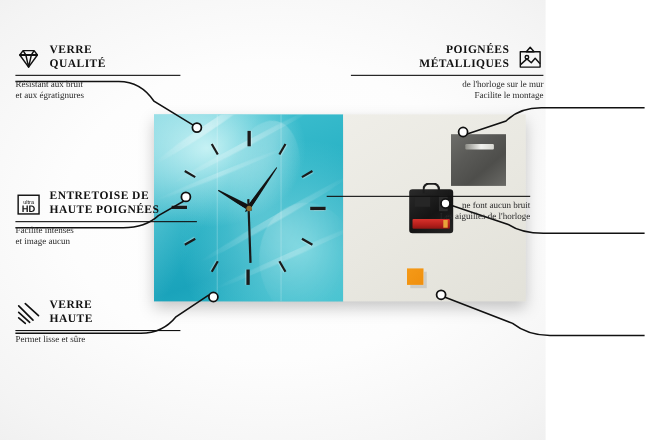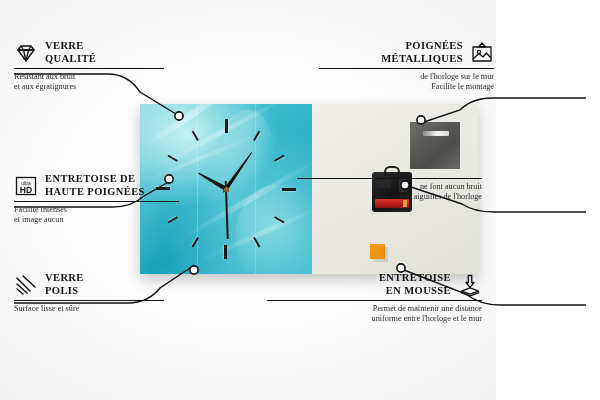--- a/index.html
+++ b/index.html
@@ -282,25 +282,25 @@
       <span class="ico">
         <svg viewBox="0 0 24 24" fill="none" stroke="#111" stroke-width="1.5" stroke-linecap="round">
           <path d="M3 5 L16 18"></path>
           <path d="M3 11 L13 20"></path>
           <path d="M3 16 L9 21"></path>
           <path d="M9 3 L21 14"></path>
         </svg>
       </span>
       <span>
         <div class="title">VERRE</div>
-        <div class="title">POLIS</div>
-      </span>
-    </div>
-    <div class="rule"></div>
-    <div class="desc">Surface lisse et sûre</div>
+        <div class="title">HAUTE</div>
+      </span>
+    </div>
+    <div class="rule"></div>
+    <div class="desc">Permet lisse et sûre</div>
   </div>
 
   <div class="callout right" style="right:2px; top:40px; width:175px;">
     <div class="head">
       <span>
         <div class="title">POIGNÉES</div>
         <div class="title">MÉTALLIQUES</div>
       </span>
       <span class="ico">
         <svg viewBox="0 0 24 24" fill="none" stroke="#111" stroke-width="1.3" stroke-linejoin="round">
@@ -315,32 +315,14 @@
     <div class="desc">de l'horloge sur le mur</div>
     <div class="desc">Facilite le montage</div>
   </div>
 
   <div class="callout right" style="right:14px; top:175px; width:185px;">
     <div class="rule"></div>
     <div class="desc">ne font aucun bruit</div>
     <div class="desc">Les aiguilles de l'horloge</div>
   </div>
 
-  <div class="callout right" style="right:14px; top:272px; width:215px;">
-    <div class="head">
-      <span>
-        <div class="title">ENTRETOISE</div>
-        <div class="title">EN MOUSSE</div>
-      </span>
-      <span class="ico">
-        <svg viewBox="0 0 24 24" fill="none" stroke="#111" stroke-width="1.3" stroke-linejoin="round">
-          <path d="M10.3 2.5 h3.4 v7.0 h2.3 L12 14.4 L8 9.5 h2.3 Z"></path>
-          <path d="M12 14.9 L20.5 18.2 L12 21.2 L3.5 18.2 Z"></path>
-          <path d="M3.5 18.2 v1.6 L12 22.8 L20.5 19.8 v-1.6"></path>
-        </svg>
-      </span>
-    </div>
-    <div class="rule"></div>
-    <div class="desc">Permet de maintenir une distance</div>
-    <div class="desc">uniforme entre l'horloge et le mur</div>
-  </div>
 
 </div>
 
 </body></html>

